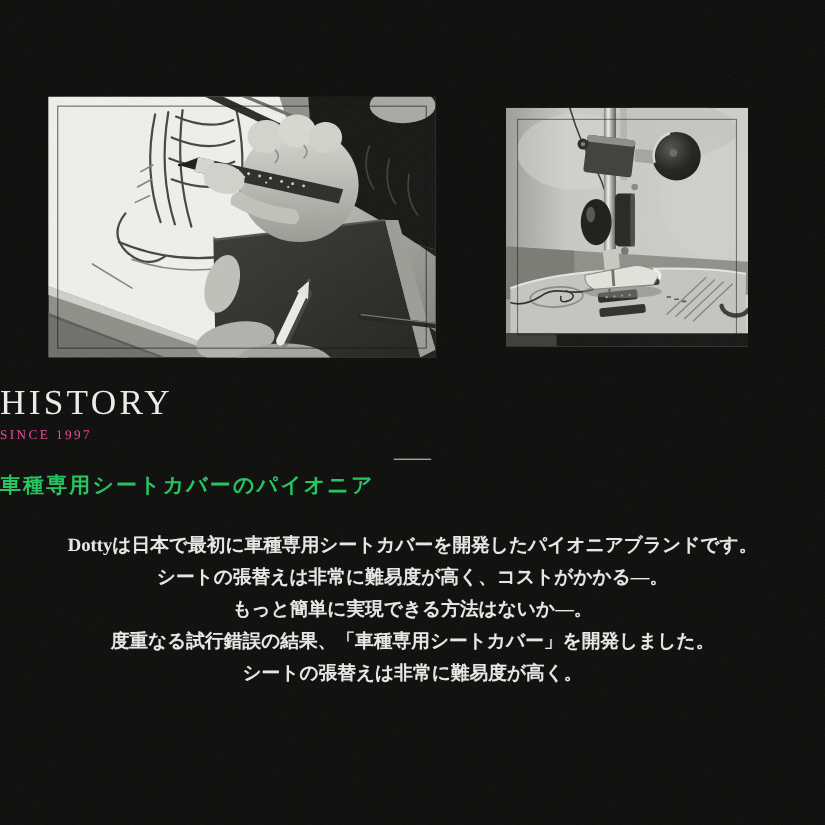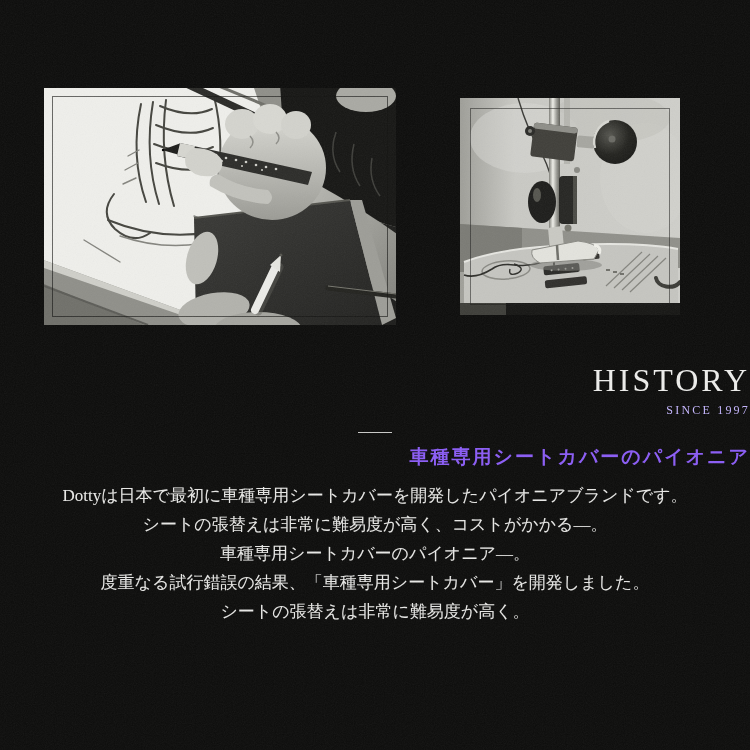--- a/index.html
+++ b/index.html
@@ -7,35 +7,36 @@
     position:relative;width:750px;height:750px;overflow:hidden;
     background:var(--background,#0c0c0b);
     font-family:"Liberation Serif","DejaVu Serif",serif;
   }
   .photo{position:absolute;margin:0;z-index:1;}
   .photo svg{display:block;width:100%;height:100%;}
   .photo-left{left:44px;top:88px;width:352px;height:237px;}
   .photo-right{left:460px;top:98px;width:220px;height:217px;}
   .frame{position:absolute;inset:8px;border:1px solid rgba(18,18,16,0.62);pointer-events:none;}
   .photo-right .frame{inset:10px;border-color:rgba(30,30,28,0.55);}
-  .title-block{position:absolute;top:364px;left:0;width:750px;text-align:right;z-index:2;}
+  .title-block{position:absolute;top:349px;left:0;width:750px;text-align:left;z-index:2;}
   .title{
     margin:0;font-size:32px;line-height:32px;font-weight:400;letter-spacing:3px;
     color:var(--title,#ededeb);
   }
-  .subtitle{margin-top:7px;font-size:12px;letter-spacing:2.2px;color:#c4b5fd;}
+  .subtitle{margin-top:7px;font-size:12px;letter-spacing:2.2px;color:#ec4899;}
   .divider{width:34px;height:1px;margin:14px auto 0;background:var(--divider,#c9c9c7);}
   .jp-heading{
     margin:12px 0 0;font-size:19px;line-height:23px;font-weight:700;letter-spacing:2px;
-    color:#8b5cf6;
+    color:#22c55e;
   }
   .paragraph{position:absolute;top:481px;left:0;width:750px;text-align:center;z-index:2;}
   .paragraph p{
     margin:0;font-size:17px;line-height:29px;color:var(--text,#e8e8e6);
     text-shadow:0 0 1px rgba(255,255,255,0.18);
+    font-weight:bold;
   }
   .texture{position:absolute;inset:0;z-index:3;pointer-events:none;}
 </style>
 </head>
 <body>
 
 <div class="page">
 
   <figure class="photo photo-left">
     <svg viewBox="0 0 352 237" preserveAspectRatio="none">
@@ -234,21 +235,21 @@
   <header class="title-block">
     <h1 class="title">HISTORY</h1>
     <div class="subtitle">SINCE 1997</div>
     <div class="divider"></div>
     <h2 class="jp-heading">車種専用シートカバーのパイオニア</h2>
   </header>
 
   <div class="paragraph">
     <p>Dottyは日本で最初に車種専用シートカバーを開発したパイオニアブランドです。</p>
     <p>シートの張替えは非常に難易度が高く、コストがかかる―。</p>
-    <p>車種専用シートカバーのパイオニア―。</p>
+    <p>もっと簡単に実現できる方法はないか―。</p>
     <p>度重なる試行錯誤の結果、「車種専用シートカバー」を開発しました。</p>
     <p>シートの張替えは非常に難易度が高く。</p>
   </div>
 
   <svg class="texture" width="750" height="750">
     <filter id="grain">
       <feTurbulence type="fractalNoise" baseFrequency="0.9" numOctaves="2" stitchTiles="stitch"></feTurbulence>
       <feColorMatrix type="saturate" values="0"></feColorMatrix>
     </filter>
     <rect width="750" height="750" filter="url(#grain)" opacity="0.07"></rect>

